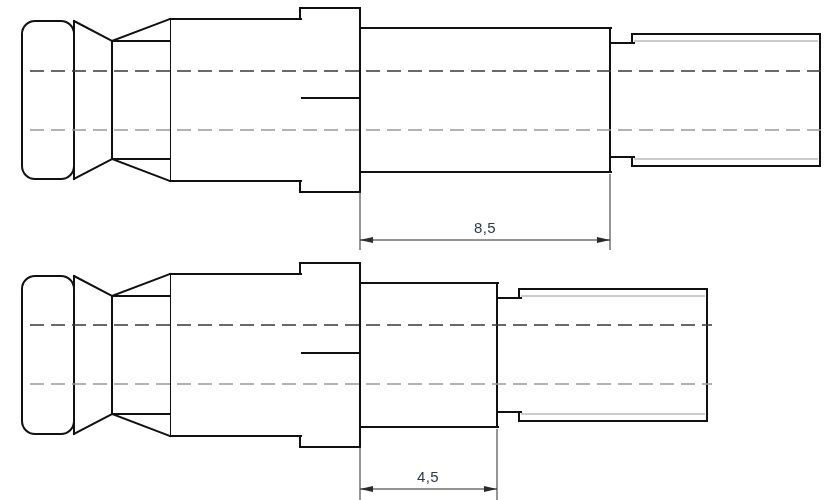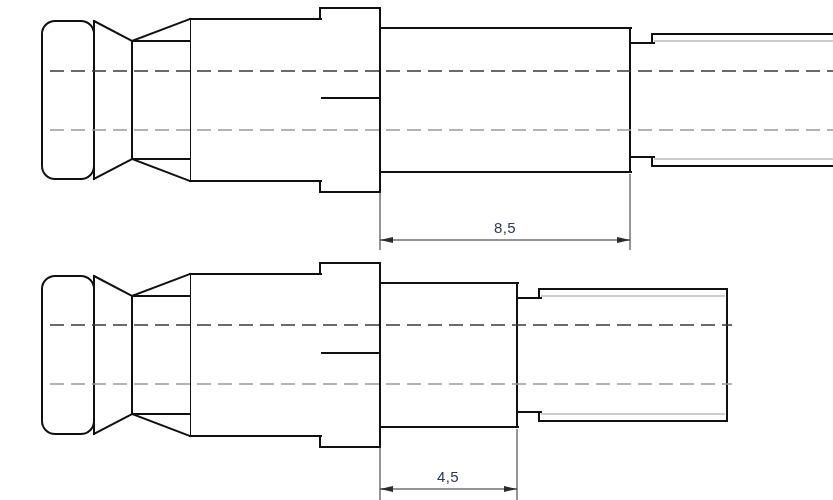--- a/index.html
+++ b/index.html
@@ -12,21 +12,20 @@
     width: 833px;
     height: 500px;
     overflow: hidden;
     font-family: "Liberation Sans", sans-serif;
   }
   #drawing-root {
     position: relative;
     width: 753px;
     height: 500px;
     background: #ffffff;
-    padding-left: 20px;
   }
   svg.cad-canvas {
     display: block;
     width: 833px;
     height: 500px;
   }
   .outline {
     fill: none;
     stroke: #111111;
     stroke-width: 2;

